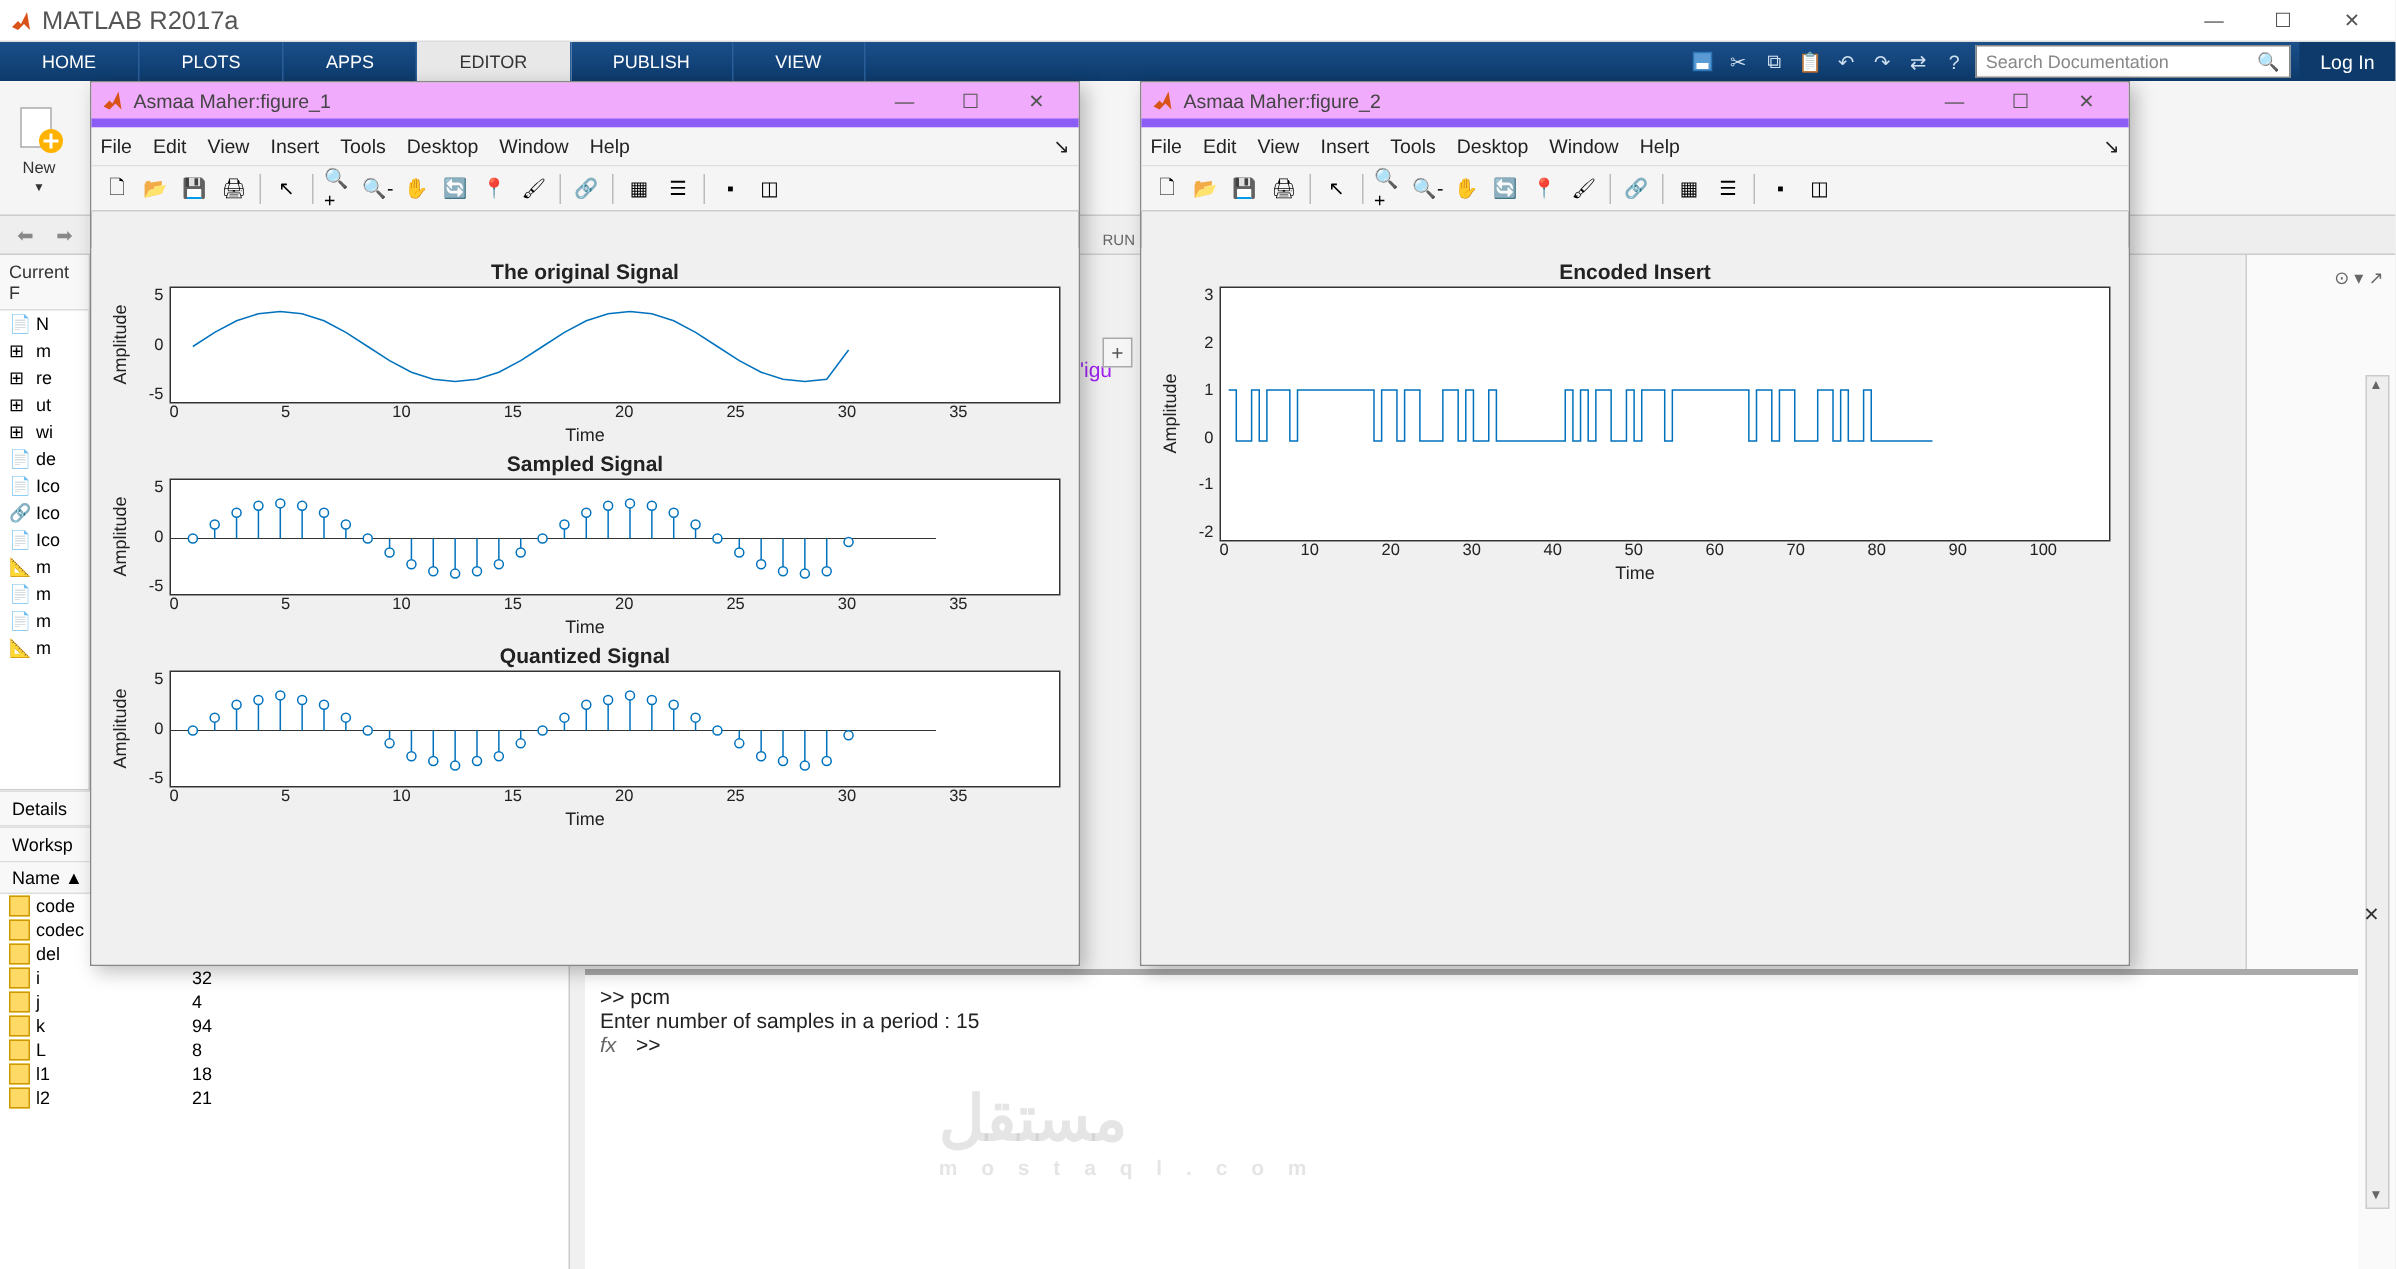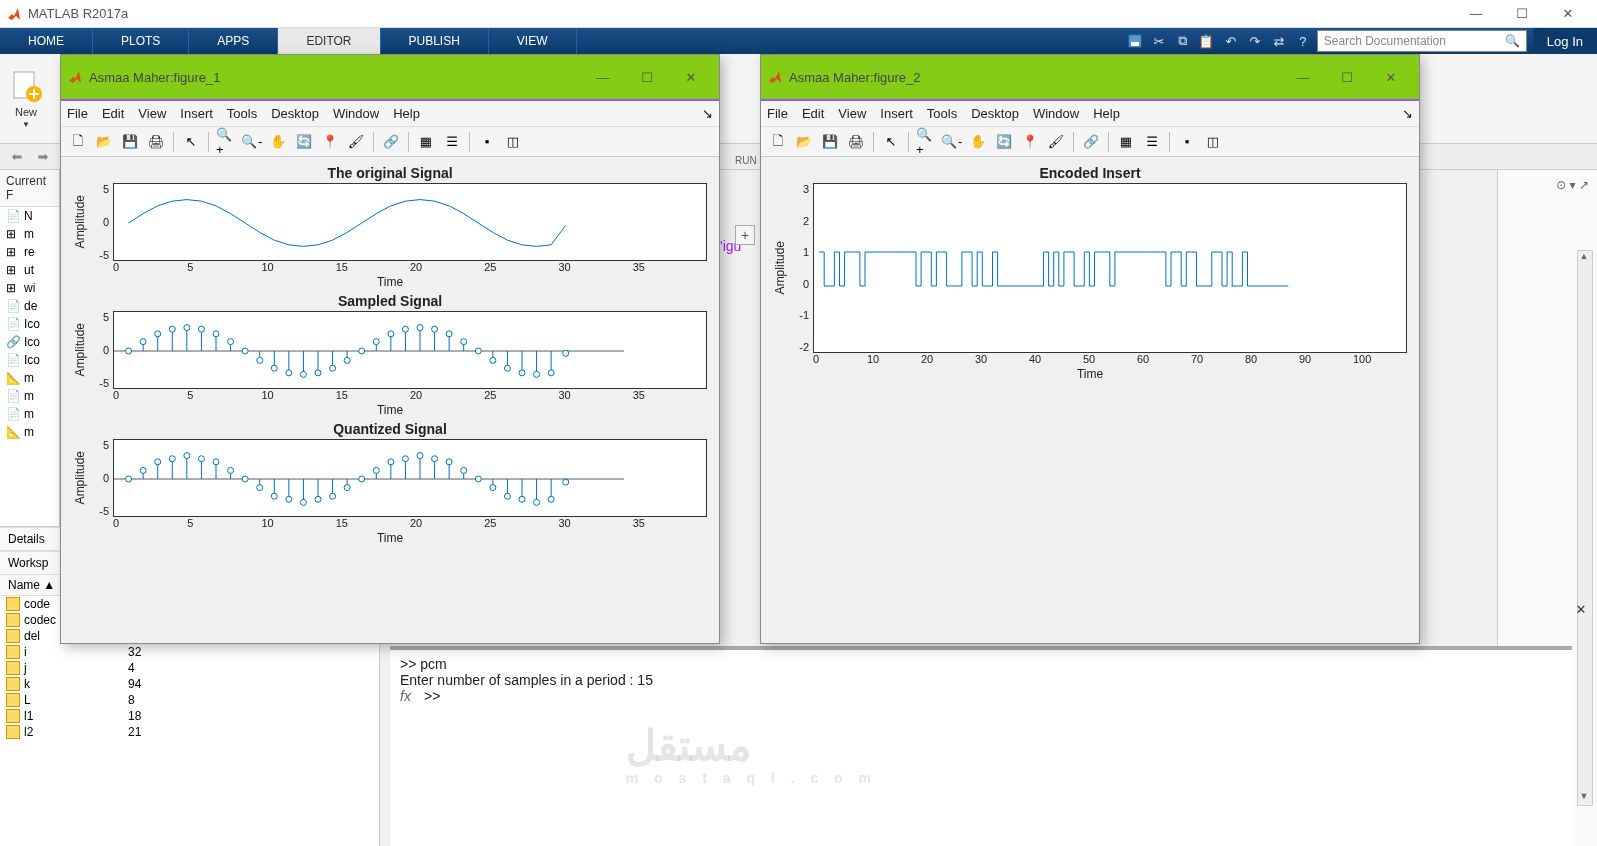--- a/index.html
+++ b/index.html
@@ -1,21 +1,21 @@
 <!DOCTYPE html>
 <html><head>
 <meta charset="utf-8">
 <style>
   * { box-sizing: border-box; margin: 0; padding: 0; font-family: "Segoe UI", Arial, sans-serif; }
   body { width: 1597px; height: 846px; background: #f0f0f0; overflow: hidden; position: relative; font-size: 13px; }
   
   
   .main-titlebar { height: 28px; background: #fff; display: flex; align-items: center; padding: 0 6px; border-bottom: 1px solid #ddd; }
   .main-titlebar .logo { width: 16px; height: 16px; margin-right: 6px; }
-  .main-titlebar .title { flex: 1; color: #555; font-size: 13px; }
+  .main-titlebar .title { flex: 1; color: #555; font-size: 17px; }
   .main-titlebar .winbtn { width: 46px; height: 28px; display: flex; align-items: center; justify-content: center; color: #555; }
   
   
   .toolstrip { height: 26px; background: linear-gradient(#1a4f8a,#0d3a6b); display: flex; align-items: stretch; }
   .toolstrip .tab { padding: 0 28px; color: #fff; font-size: 12px; display: flex; align-items: center; border-right: 1px solid #2a5f9a; cursor: pointer; }
   .toolstrip .tab.active { background: #e8e8e8; color: #333; }
   .toolstrip .qat { margin-left: auto; display: flex; align-items: center; gap: 4px; padding: 0 6px; }
   .toolstrip .qat .qbtn { width: 20px; height: 20px; display: flex; align-items: center; justify-content: center; color: #cfe0f0; }
   .toolstrip .search { width: 210px; height: 22px; background: #fff; border: 1px solid #888; font-size: 12px; padding: 0 6px; color: #666; display: flex; align-items: center; justify-content: space-between; }
   .toolstrip .login { background: #0d3a6b; color: #fff; padding: 0 14px; font-size: 13px; display: flex; align-items: center; cursor: pointer; }
@@ -43,30 +43,30 @@
   .ws-header .col:first-child { width: 120px; }
   .ws-row { display: flex; font-size: 12px; padding: 1px 0; }
   .ws-row .c1 { width: 120px; padding-left: 6px; display: flex; align-items: center; gap: 4px; }
   .ws-row .c2 { padding-left: 8px; }
   .varico { width: 14px; height: 14px; background: #ffd966; border: 1px solid #cc9900; display: inline-block; }
   
   .details-title { font-size: 12px; padding: 4px 8px; background: #f8f8f8; border-top: 1px solid #ddd; border-bottom: 1px solid #ddd; }
   
   
   .figwin { position: absolute; background: #f0f0f0; border: 1px solid #888; box-shadow: 4px 4px 12px rgba(0,0,0,0.25); z-index: 100; display: flex; flex-direction: column; }
-  .figwin .ftitle { height: 46px; background: #84cc16; display: flex; align-items: center; padding: 0 6px; border-bottom: 2px solid #8b5cf6; }
+  .figwin .ftitle { height: 30px; background: #f0abfc; display: flex; align-items: center; padding: 0 6px; border-bottom: 6px solid #8b5cf6; }
   .figwin .ftitle .flogo { width: 16px; height: 16px; margin-right: 6px; }
   .figwin .ftitle .ftxt { flex: 1; font-size: 13px; color: #444; }
   .figwin .ftitle .fbtn { width: 44px; height: 28px; display: flex; align-items: center; justify-content: center; color: #555; }
   .figwin .fmenu { height: 26px; background: #f5f5f5; display: flex; align-items: center; padding: 0 6px; gap: 14px; font-size: 13px; color: #222; border-bottom: 1px solid #ddd; }
   .figwin .fmenu span { cursor: pointer; }
   .figwin .ftool { height: 30px; background: #f5f5f5; display: flex; align-items: center; padding: 0 6px; gap: 4px; border-bottom: 1px solid #ccc; }
   .figwin .ftool .tbtn { width: 22px; height: 22px; display: flex; align-items: center; justify-content: center; border: 1px solid transparent; }
   .figwin .ftool .sep { width: 1px; height: 20px; background: #bbb; margin: 0 2px; }
-  .figwin .canvas { flex: 1; background: #f0f0f0; padding: 8px 12px; }
+  .figwin .canvas { flex: 1; background: #f0f0f0; padding: 8px 12px; margin-top: 24px; }
   
   
   .subplot { margin-bottom: 4px; }
   .subplot .ptitle { text-align: center; font-size: 14px; font-weight: bold; color: #222; margin-bottom: 2px; }
   .subplot .row { display: flex; align-items: center; }
   .subplot .ylabel { writing-mode: vertical-rl; transform: rotate(180deg); font-size: 12px; color: #222; width: 16px; text-align: center; }
   .subplot .yticks { width: 24px; display: flex; flex-direction: column; justify-content: space-between; align-items: flex-end; font-size: 11px; color: #222; padding-right: 4px; }
   .subplot .plot { flex: 1; border: 1px solid #333; background: #fff; position: relative; }
   .subplot .xticks { display: flex; margin-left: 40px; font-size: 11px; color: #222; }
   .subplot .xticks span { flex: 1; text-align: left; }

